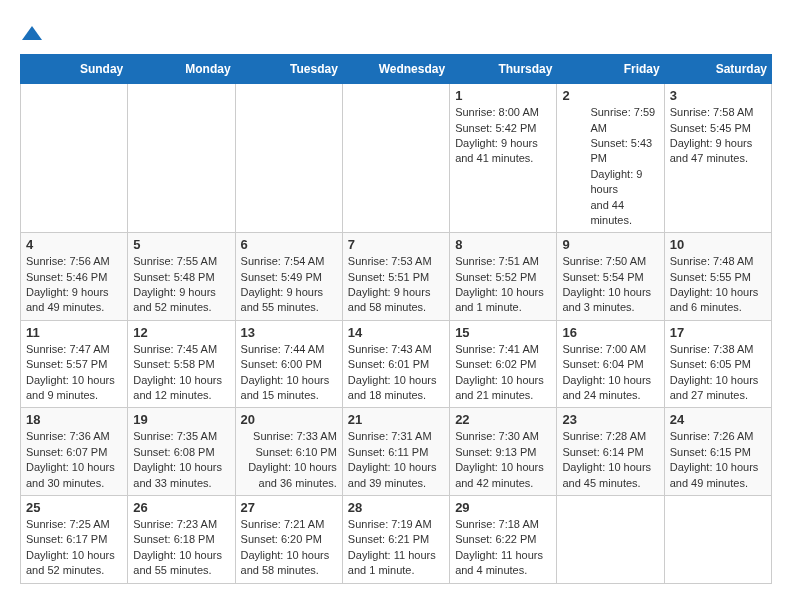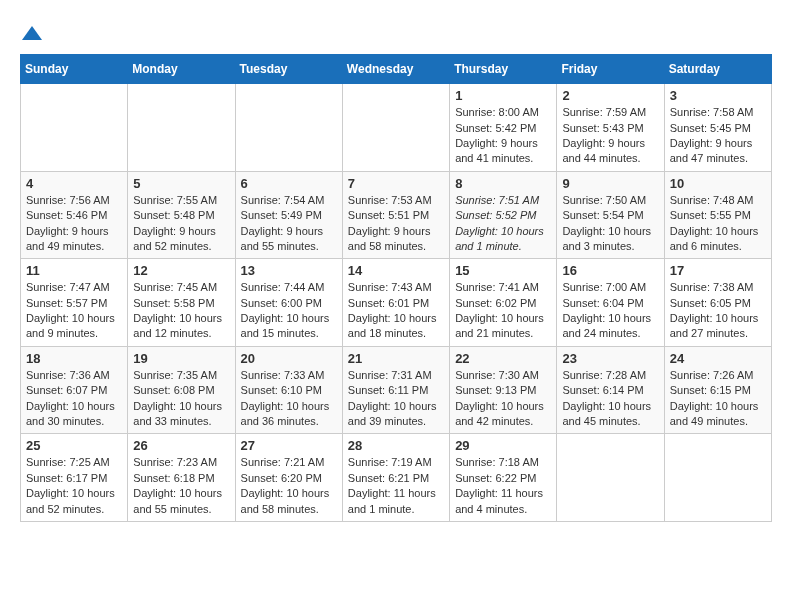--- a/index.html
+++ b/index.html
@@ -36,21 +36,21 @@
       width: 100%;
       border-collapse: collapse;
       font-size: 11px;
     }
     thead tr {
       background-color: #1a6fba;
       color: #fff;
     }
     thead th {
       padding: 7px 4px;
-      text-align: left;
+      text-align: right;
       font-size: 12px;
       font-weight: bold;
       border: 1px solid #1a6fba;
     }
     tbody tr {
       vertical-align: top;
     }
     tbody td {
       border: 1px solid #ccc;
       padding: 4px 5px;
@@ -118,21 +118,21 @@
         <td class="empty-cell"></td>
         <td>
           <div class="day-number">1</div>
           <div class="day-info" style="white-space: pre-line;">Sunrise: 8:00 AM
 Sunset: 5:42 PM
 Daylight: 9 hours
 and 41 minutes.</div>
         </td>
         <td>
           <div class="day-number">2</div>
-          <div class="day-info" style="white-space: pre-line;">Sunrise: 7:59 AM
+          <div class="day-info" style="white-space: pre-line; margin-left: 28px;">Sunrise: 7:59 AM
 Sunset: 5:43 PM
 Daylight: 9 hours
 and 44 minutes.</div>
         </td>
         <td>
           <div class="day-number">3</div>
           <div class="day-info" style="white-space: pre-line;">Sunrise: 7:58 AM
 Sunset: 5:45 PM
 Daylight: 9 hours
 and 47 minutes.</div>
@@ -162,21 +162,21 @@
         </td>
         <td>
           <div class="day-number">7</div>
           <div class="day-info" style="white-space: pre-line;">Sunrise: 7:53 AM
 Sunset: 5:51 PM
 Daylight: 9 hours
 and 58 minutes.</div>
         </td>
         <td>
           <div class="day-number">8</div>
-          <div class="day-info" style="white-space: pre-line; font-style: italic;">Sunrise: 7:51 AM
+          <div class="day-info" style="white-space: pre-line;">Sunrise: 7:51 AM
 Sunset: 5:52 PM
 Daylight: 10 hours
 and 1 minute.</div>
         </td>
         <td>
           <div class="day-number">9</div>
           <div class="day-info" style="white-space: pre-line;">Sunrise: 7:50 AM
 Sunset: 5:54 PM
 Daylight: 10 hours
 and 3 minutes.</div>
@@ -250,21 +250,21 @@
         </td>
         <td>
           <div class="day-number">19</div>
           <div class="day-info" style="white-space: pre-line;">Sunrise: 7:35 AM
 Sunset: 6:08 PM
 Daylight: 10 hours
 and 33 minutes.</div>
         </td>
         <td>
           <div class="day-number">20</div>
-          <div class="day-info" style="white-space: pre-line;">Sunrise: 7:33 AM
+          <div class="day-info" style="white-space: pre-line; text-align: right;">Sunrise: 7:33 AM
 Sunset: 6:10 PM
 Daylight: 10 hours
 and 36 minutes.</div>
         </td>
         <td>
           <div class="day-number">21</div>
           <div class="day-info" style="white-space: pre-line;">Sunrise: 7:31 AM
 Sunset: 6:11 PM
 Daylight: 10 hours
 and 39 minutes.</div>

